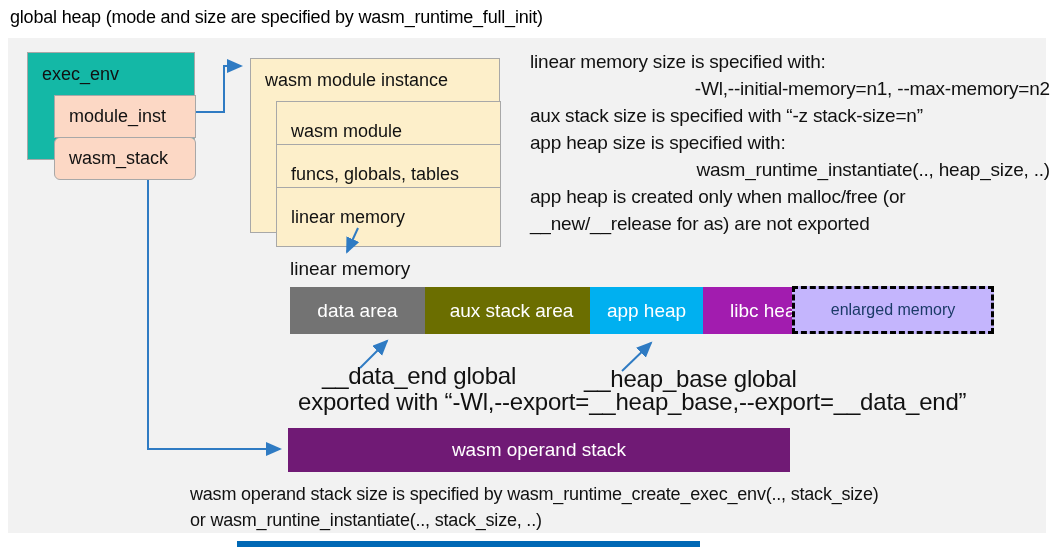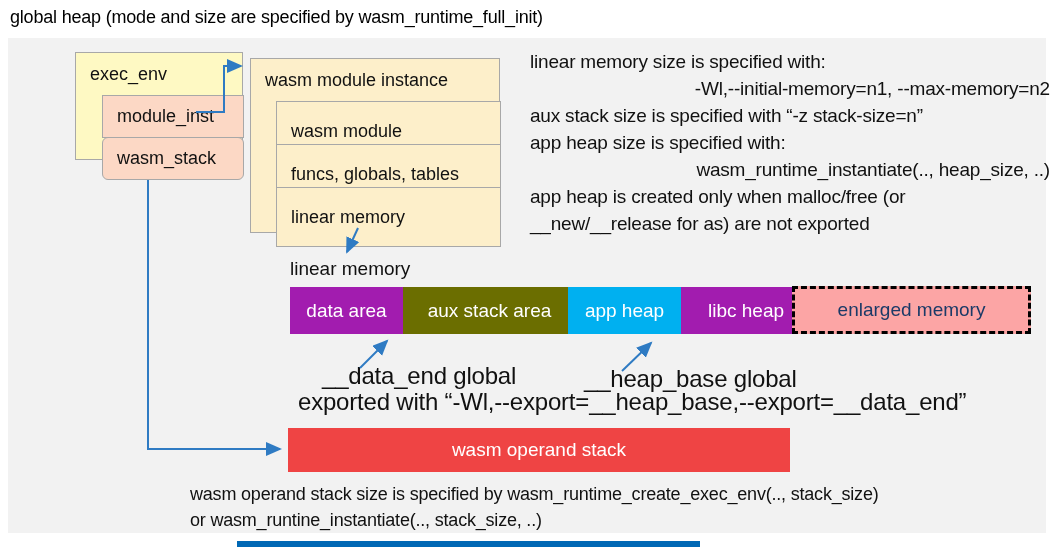--- a/index.html
+++ b/index.html
@@ -3,53 +3,53 @@
 <meta charset="utf-8">
 <style>
   html,body{margin:0;padding:0;background:#fff;}
   #stage{position:relative;width:1054px;height:547px;background:#ffffff;overflow:hidden;
          font-family:"Liberation Sans","DejaVu Sans",sans-serif;color:#111;}
   .canvas{position:absolute;left:8px;top:38px;width:1038px;height:495px;background:#f2f2f2;}
   .title{position:absolute;left:10px;top:7px;font-size:18px;font-weight:500;color:#000;letter-spacing:-0.2px;}
 
   
   .structbox{position:absolute;border:1px solid #a8a8a8;box-sizing:border-box;}
-  .exec{left:27px;top:52px;width:168px;height:108px;background:#fef9c3;margin-left:48px;}
+  .exec{left:27px;top:52px;width:168px;height:108px;background:#14b8a6;}
   .modinst{left:250px;top:50px;width:250px;height:175px;background:#fdefca;margin-top:8px;}
   .structbox .hdr{height:42px;line-height:42px;padding-left:14px;font-size:18px;}
   .innerrow{position:absolute;box-sizing:border-box;border:1px solid #a8a8a8;
             font-size:18px;padding-left:14px;display:flex;align-items:center;}
   .exec .innerrow{left:26px;width:142px;height:43px;background:#fcd8c5;}
   .modinst .innerrow{left:25px;width:225px;height:60px;background:#fdefca;}
 
   
   .notes{position:absolute;left:530px;top:48px;width:520px;font-size:19px;line-height:27px;}
   .note-line{white-space:nowrap;letter-spacing:-0.2px;}
   .note-indent{padding-left:16px;text-align:right;}
 
   
   .lm-label{position:absolute;left:290px;top:258px;font-size:19px;}
   .membar{position:absolute;left:290px;top:287px;height:47px;display:flex;}
   .seg{display:flex;align-items:center;justify-content:center;color:#fff;font-size:19px;box-sizing:border-box;}
-  .seg-data{width:113px;background:#a21caf;}
+  .seg-data{width:135px;background:#737373;}
   .seg-aux{width:165px;background:#6b6e00;padding-left:8px;}
   .seg-app{width:113px;background:#00b0f0;}
   .seg-libc{width:130px;background:#a21caf;}
-  .enlarged{position:absolute;left:792px;top:286px;width:239px;height:48px;box-sizing:border-box;
-            border:3px dashed #000;background:#fca5a5;color:#1b3a67;font-size:19px;
+  .enlarged{position:absolute;left:792px;top:286px;width:202px;height:48px;box-sizing:border-box;
+            border:3px dashed #000;background:#c4b5fd;color:#1b3a67;font-size:16px;
             display:flex;align-items:center;justify-content:center;}
 
   
   .ann{position:absolute;font-size:24px;letter-spacing:-0.2px;white-space:nowrap;}
   .ann-dataend{left:322px;top:362px;}
   .ann-heapbase{left:584px;top:365px;text-align:center;}
   .ann-exported{left:298px;top:388px;text-align:right;}
 
   
-  .opstack{position:absolute;left:288px;top:428px;width:502px;height:44px;background:#ef4444;
+  .opstack{position:absolute;left:288px;top:428px;width:502px;height:44px;background:#701a75;
            color:#fff;font-size:19px;display:flex;align-items:center;justify-content:center;}
   .bottomnotes{position:absolute;left:190px;top:481px;font-size:18px;line-height:26px;letter-spacing:-0.2px;}
   .bottom-strip{position:absolute;left:237px;top:541px;width:463px;height:6px;background:#0068b5;}
 
   svg.overlay{position:absolute;left:0;top:0;width:1054px;height:547px;pointer-events:none;}
 </style>
 </head>
 <body>
 
 <div id="stage">

